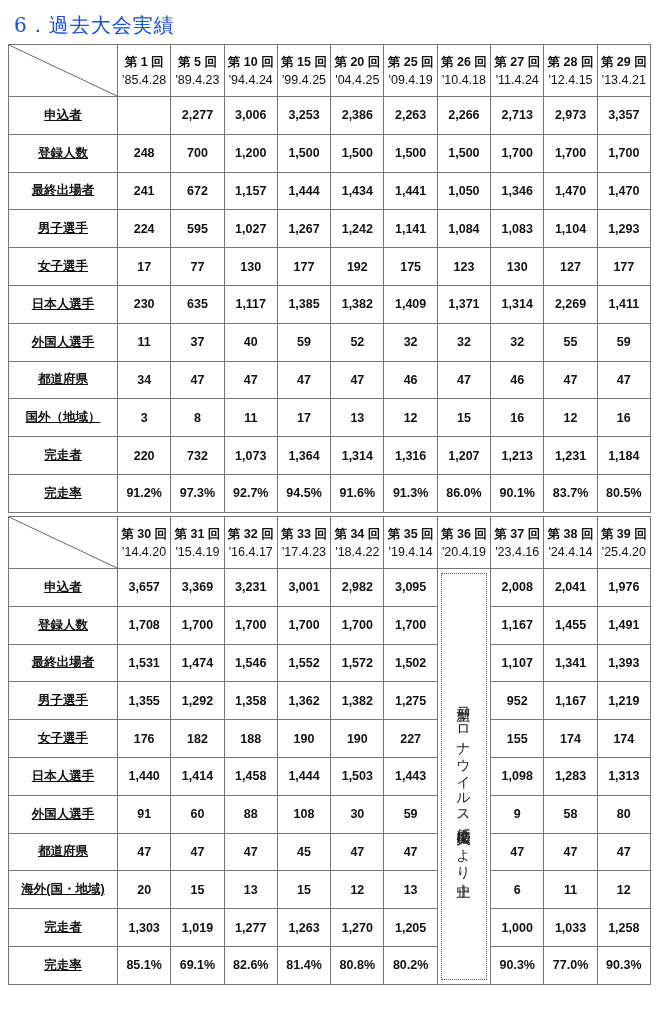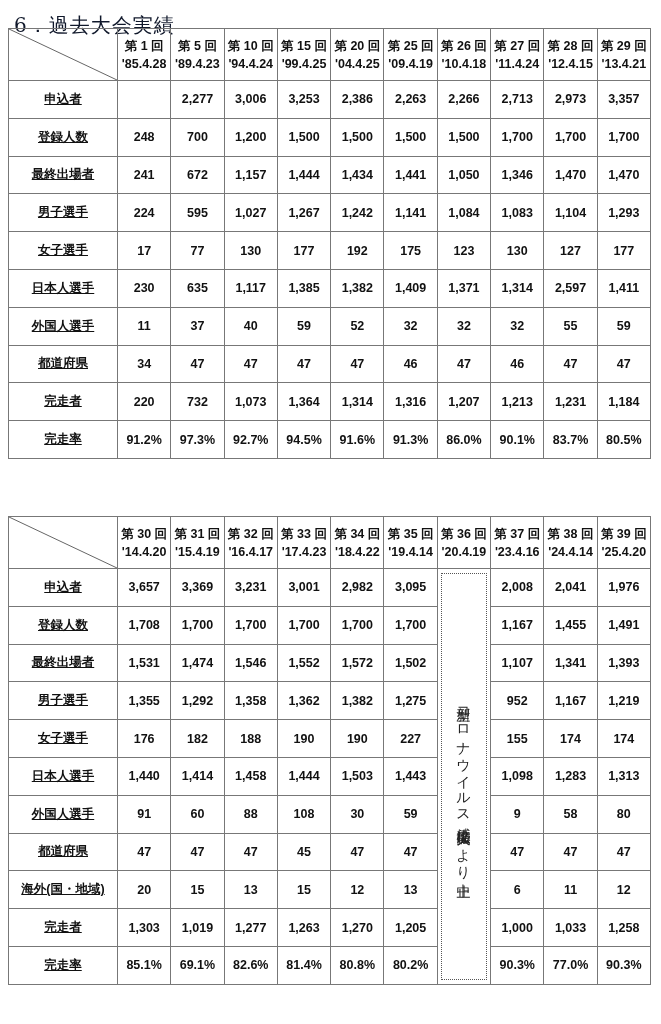--- a/index.html
+++ b/index.html
@@ -3,21 +3,21 @@
 <meta charset="utf-8">
 <style>
   html, body { margin: 0; padding: 0; background: #ffffff; }
   body {
     width: 661px; height: 1024px; position: relative; overflow: hidden;
     font-family: "DejaVu Sans", "Liberation Sans", sans-serif; color: #111;
   }
   .title {
     position: absolute; left: 14px; top: 12px;
     font-family: "DejaVu Serif", "Liberation Serif", serif;
-    font-size: 20px; letter-spacing: 1px; color: #0f172a;
+    font-size: 20px; letter-spacing: 1px; color: #1d4ed8;
   }
   table.results {
     position: absolute; left: 8px;
     border-collapse: collapse;
     table-layout: fixed;
     width: 642px;
   }
   table.results td, table.results th {
     border: 1px solid #777;
     text-align: center; vertical-align: middle;
@@ -26,37 +26,37 @@
     font-family: "Liberation Sans", "DejaVu Sans", sans-serif;
     overflow: hidden; white-space: nowrap;
   }
   table.results { border: 1.5px solid #666; }
   col.c-label { width: 109px; }
   col.c-data { width: 53.3px; }
   tr.hdr { height: 52px; }
   tr.row { height: 37.8px; }
   .hdr th { font-size: 12.5px; line-height: 18px; font-weight: bold; }
   .hdr .edition { display: block; }
-  .hdr .date { display: block; font-weight: bold; }
+  .hdr .date { display: block; font-weight: normal; }
   .corner { position: relative; }
   .corner svg { position: absolute; left: 0; top: 0; width: 100%; height: 100%; }
   .rowlabel { font-size: 13px; font-weight: bold; text-decoration: underline; }
   .cancel-cell { position: relative; }
   .cancel-box {
     position: absolute; left: 3px; right: 3px; top: 4px; bottom: 4px;
     border: 1.5px dotted #555;
     display: flex; justify-content: center;
   }
   .cancel-text {
     writing-mode: vertical-rl; text-orientation: upright;
     font-family: "DejaVu Serif", "Liberation Serif", serif;
     font-weight: normal; font-size: 14px; letter-spacing: 1px;
     padding-top: 18px; color: #222;
   }
-  #t1 { top: 28px; }
+  #t1 { top: 44px; }
   #t2 { top: 516px; }
 </style>
 </head>
 <body>
 
 <div class="title">6．過去大会実績</div>
 
 <table class="results" id="t1">
   <colgroup>
     <col class="c-label">
@@ -189,21 +189,21 @@
       <tr class="row">
         <td class="rowlabel">日本人選手</td>
         <td>230</td>
         <td>635</td>
         <td>1,117</td>
         <td>1,385</td>
         <td>1,382</td>
         <td>1,409</td>
         <td>1,371</td>
         <td>1,314</td>
-        <td>2,597</td>
+        <td>2,269</td>
         <td>1,411</td>
       </tr>
       <tr class="row">
         <td class="rowlabel">外国人選手</td>
         <td>11</td>
         <td>37</td>
         <td>40</td>
         <td>59</td>
         <td>52</td>
         <td>32</td>
@@ -217,20 +217,33 @@
         <td>34</td>
         <td>47</td>
         <td>47</td>
         <td>47</td>
         <td>47</td>
         <td>46</td>
         <td>47</td>
         <td>46</td>
         <td>47</td>
         <td>47</td>
+      </tr>
+      <tr class="row">
+        <td class="rowlabel">国外（地域）</td>
+        <td>3</td>
+        <td>8</td>
+        <td>11</td>
+        <td>17</td>
+        <td>13</td>
+        <td>12</td>
+        <td>15</td>
+        <td>16</td>
+        <td>12</td>
+        <td>16</td>
       </tr>
       <tr class="row">
         <td class="rowlabel">完走者</td>
         <td>220</td>
         <td>732</td>
         <td>1,073</td>
         <td>1,364</td>
         <td>1,314</td>
         <td>1,316</td>
         <td>1,207</td>

